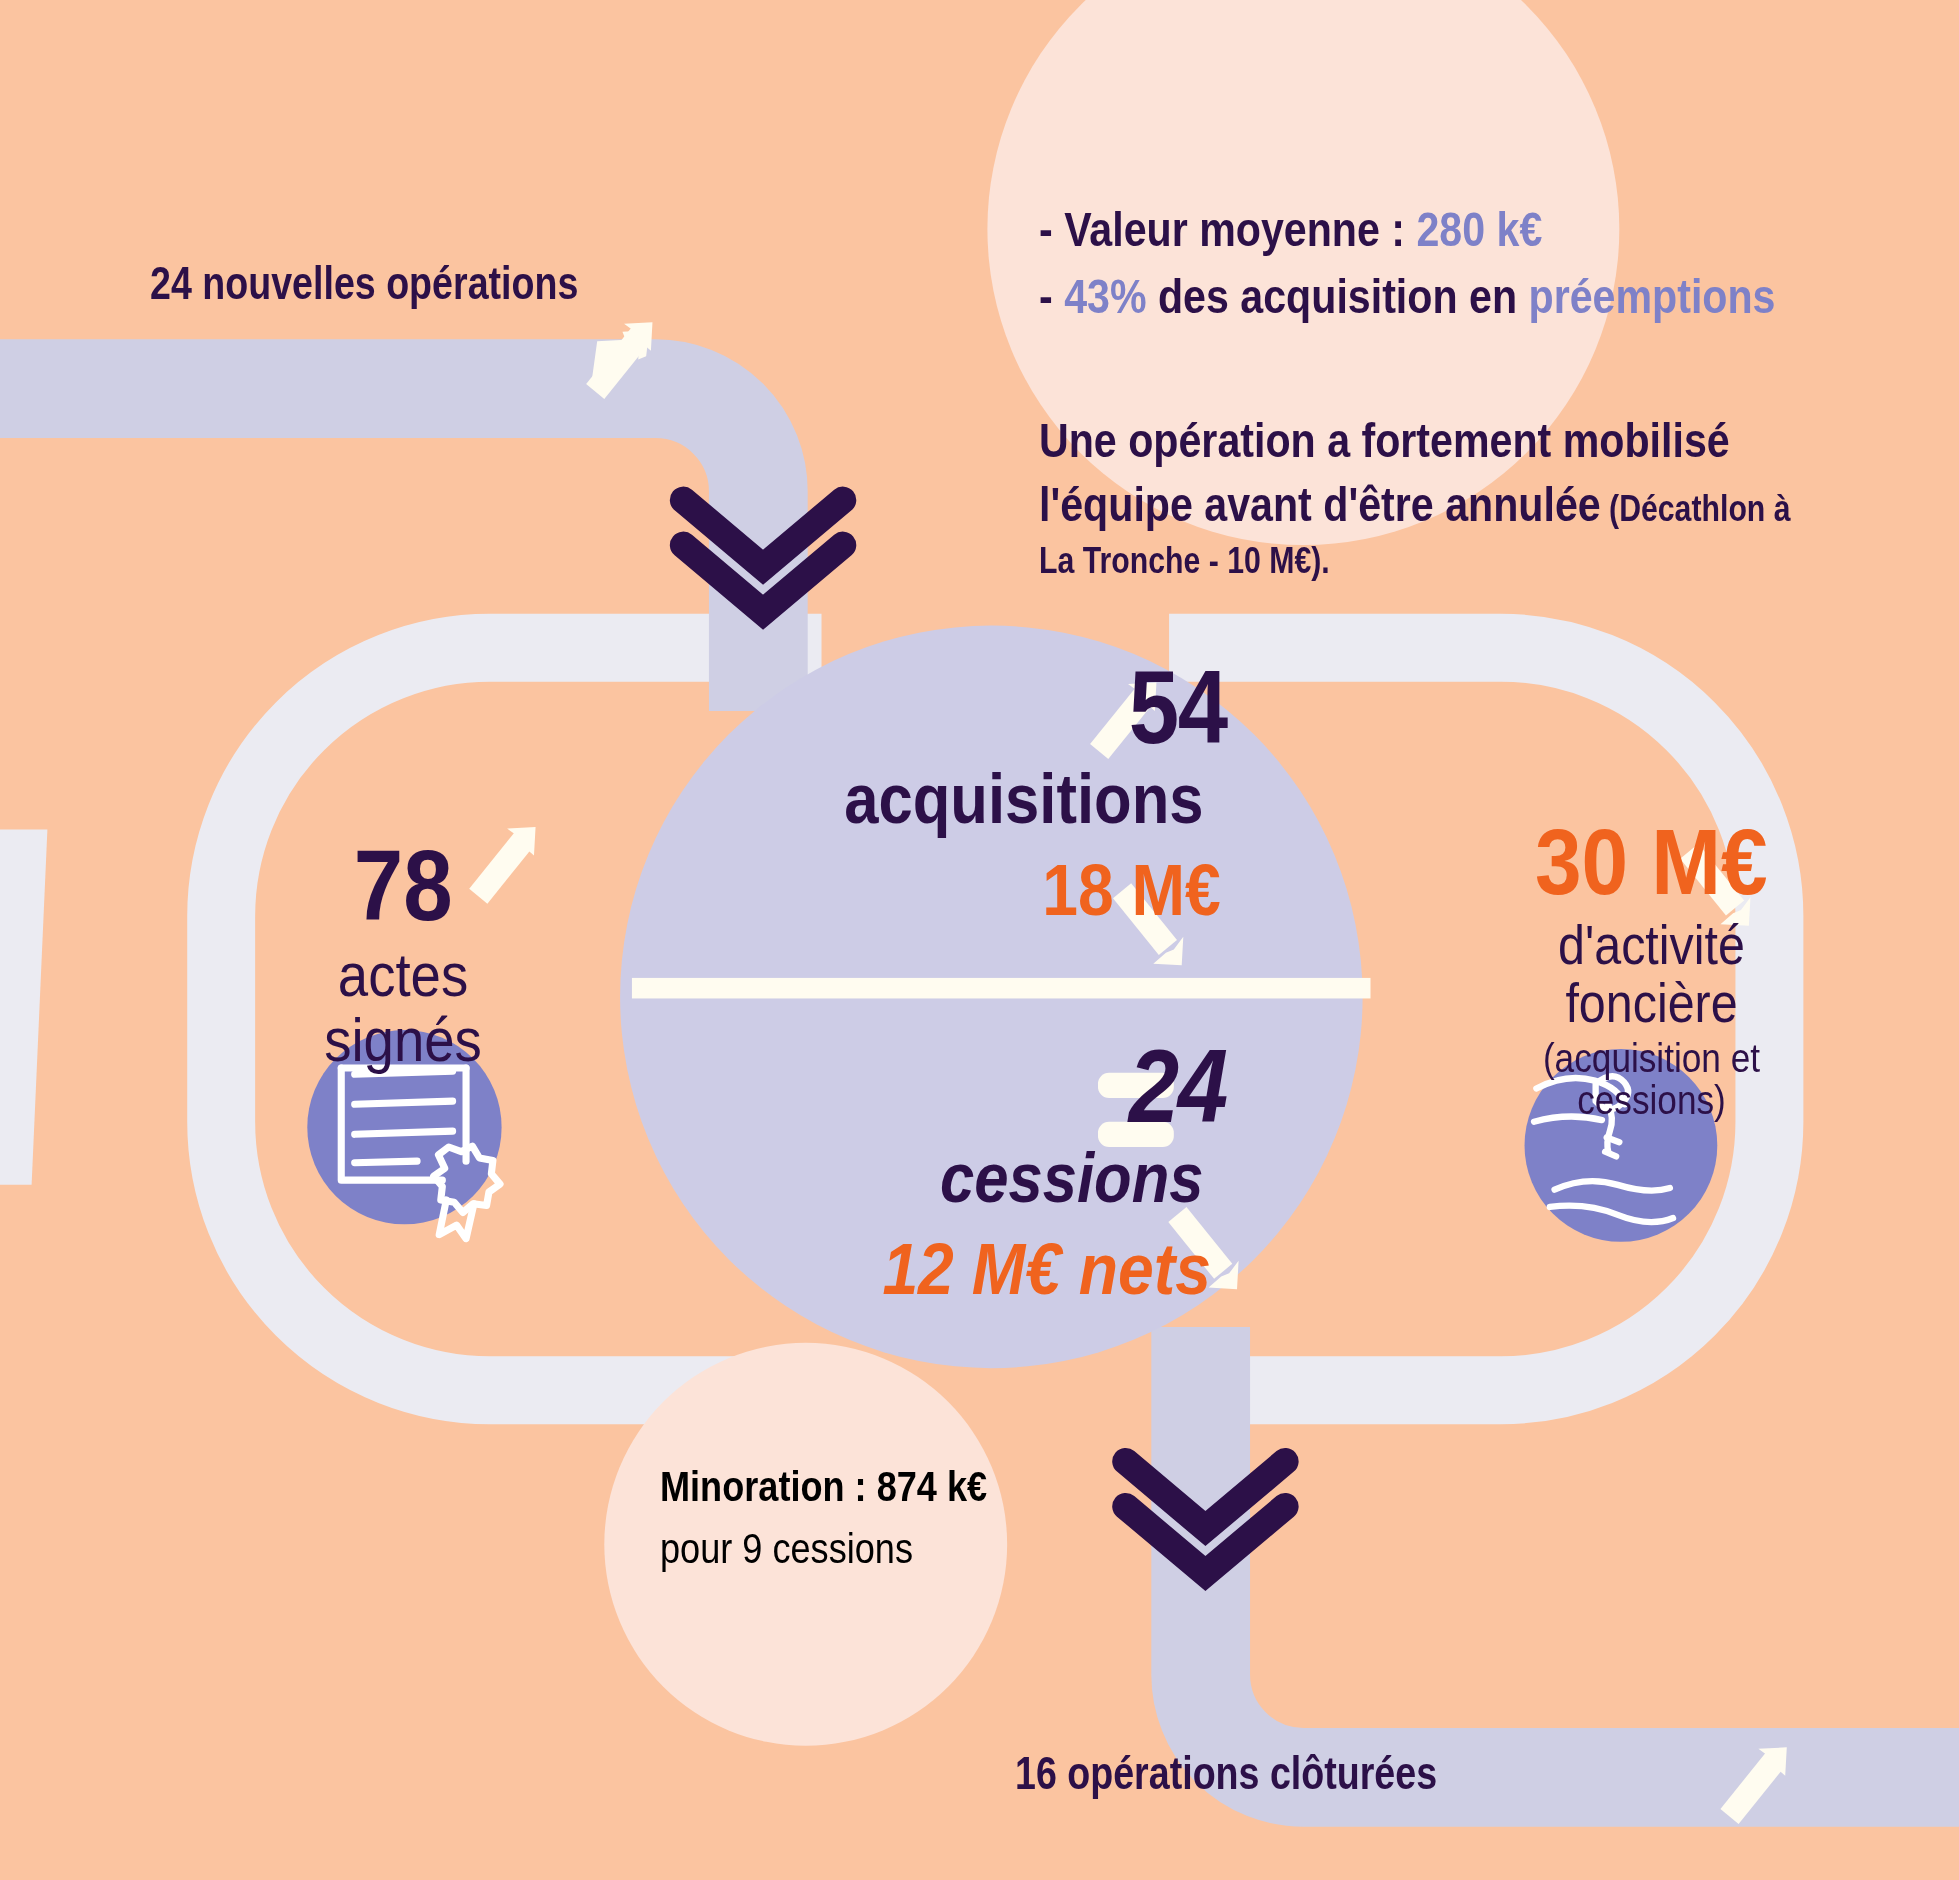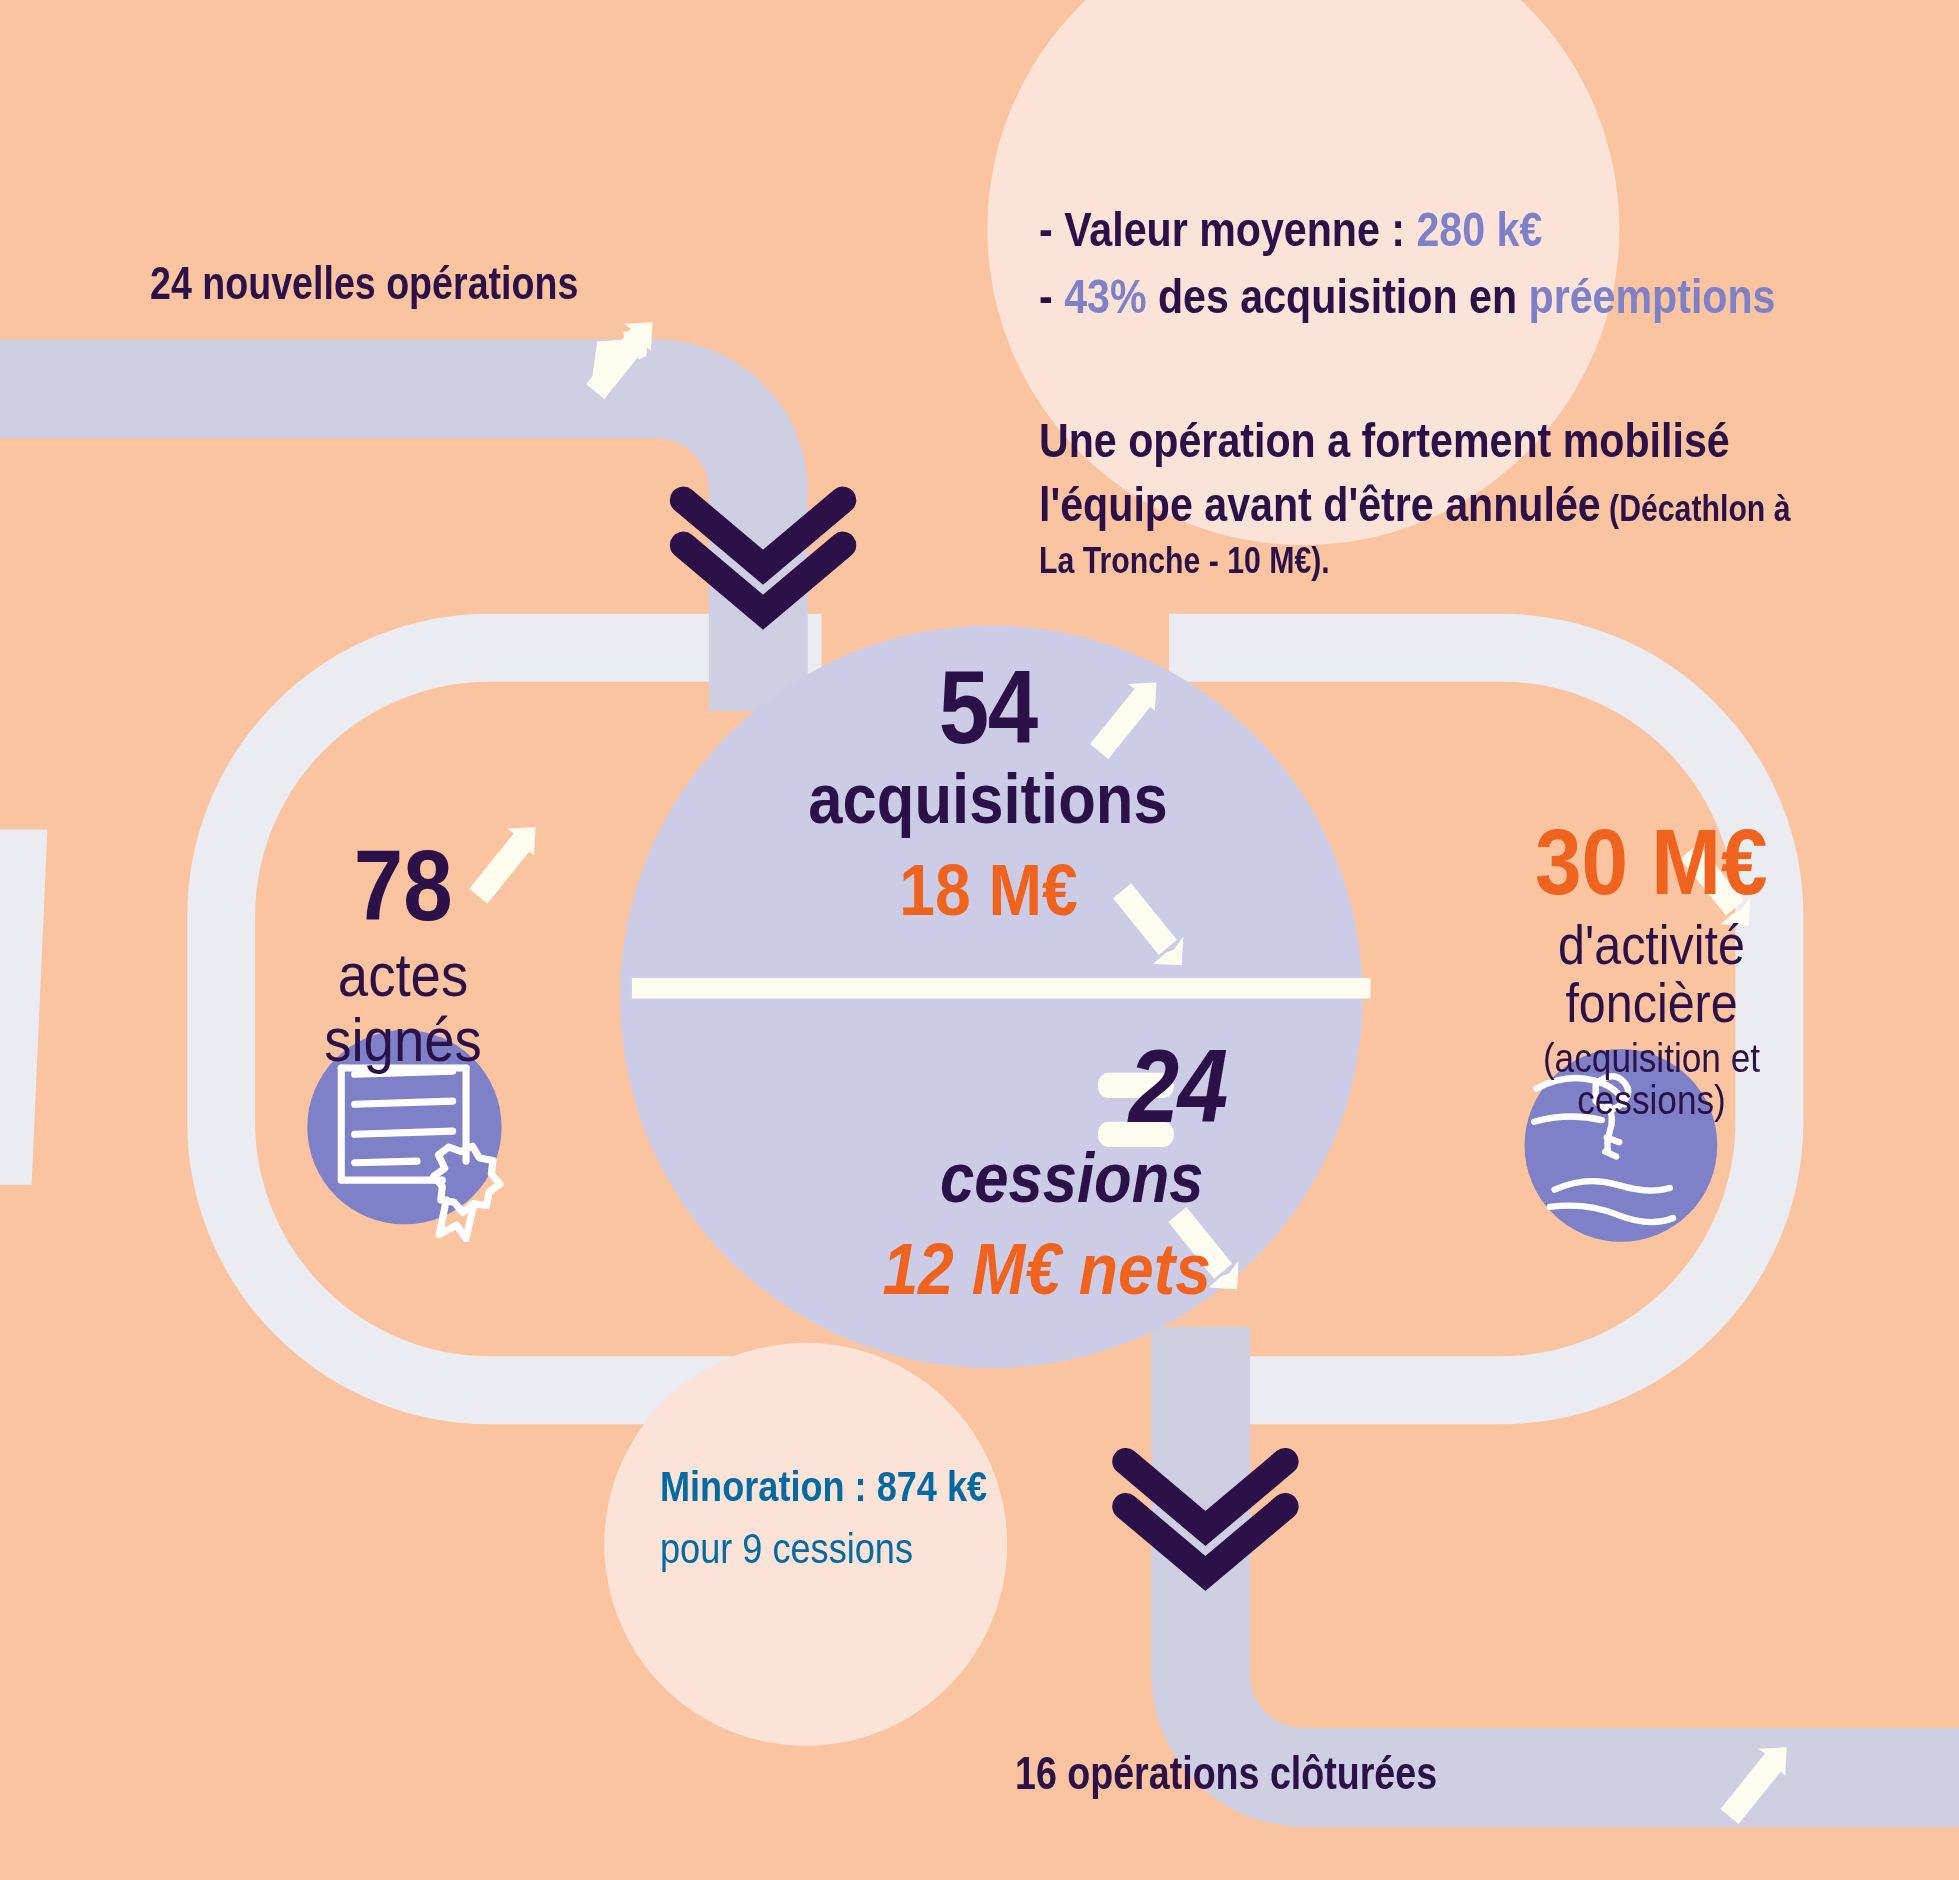--- a/index.html
+++ b/index.html
@@ -26,28 +26,28 @@
   
   #bubble-top{position:absolute;left:1039px;top:201px;width:600px;color:#2C1048;}
   #bubble-top .l{display:block;white-space:nowrap;font-size:49px;font-weight:600;
       font-family:"Liberation Sans Narrow","Liberation Sans",sans-serif;
       transform:scaleX(.84);transform-origin:left center;margin-bottom:11px;}
   #bubble-top .para{margin-top:88px;}
   #bubble-top .para .l{margin-bottom:8px;}
   #bubble-top .small{font-size:36px;}
 
   
-  #bubble-bot{position:absolute;left:660px;top:1462px;width:411px;color:#0369a1;}
+  #bubble-bot{position:absolute;left:660px;top:1462px;width:411px;color:#000000;}
   #bubble-bot .l{display:block;white-space:nowrap;font-size:43px;
       font-family:"Liberation Sans Narrow","Liberation Sans",sans-serif;
       transform:scaleX(.84);transform-origin:left center;margin-bottom:12.6px;}
   #bubble-bot .b{font-weight:700;}
 
   
-  #acq{position:absolute;left:743px;top:656px;width:490px;text-align:center;}
+  #acq{position:absolute;left:743px;top:656px;width:490px;text-align:right;}
   #cess{position:absolute;left:743px;top:1035px;width:490px;text-align:right;font-style:italic;}
   .bignum{font-size:103px;font-weight:700;letter-spacing:-1.6px;
       font-family:"Liberation Sans Narrow","Liberation Sans",sans-serif;
       color:#2C1048;line-height:1;display:inline-block;transform:scaleX(.88);}
   .bigword{font-size:70px;font-weight:700;color:#2C1048;line-height:1;
       font-family:"Liberation Sans Narrow","Liberation Sans",sans-serif;
       display:block;margin-top:4.7px;transform:scaleX(.88);}
   .bigamt{font-size:73px;font-weight:700;color:#F0631E;line-height:1;
       font-family:"Liberation Sans Narrow","Liberation Sans",sans-serif;
       display:inline-block;margin-top:19px;transform:scaleX(.88);}

